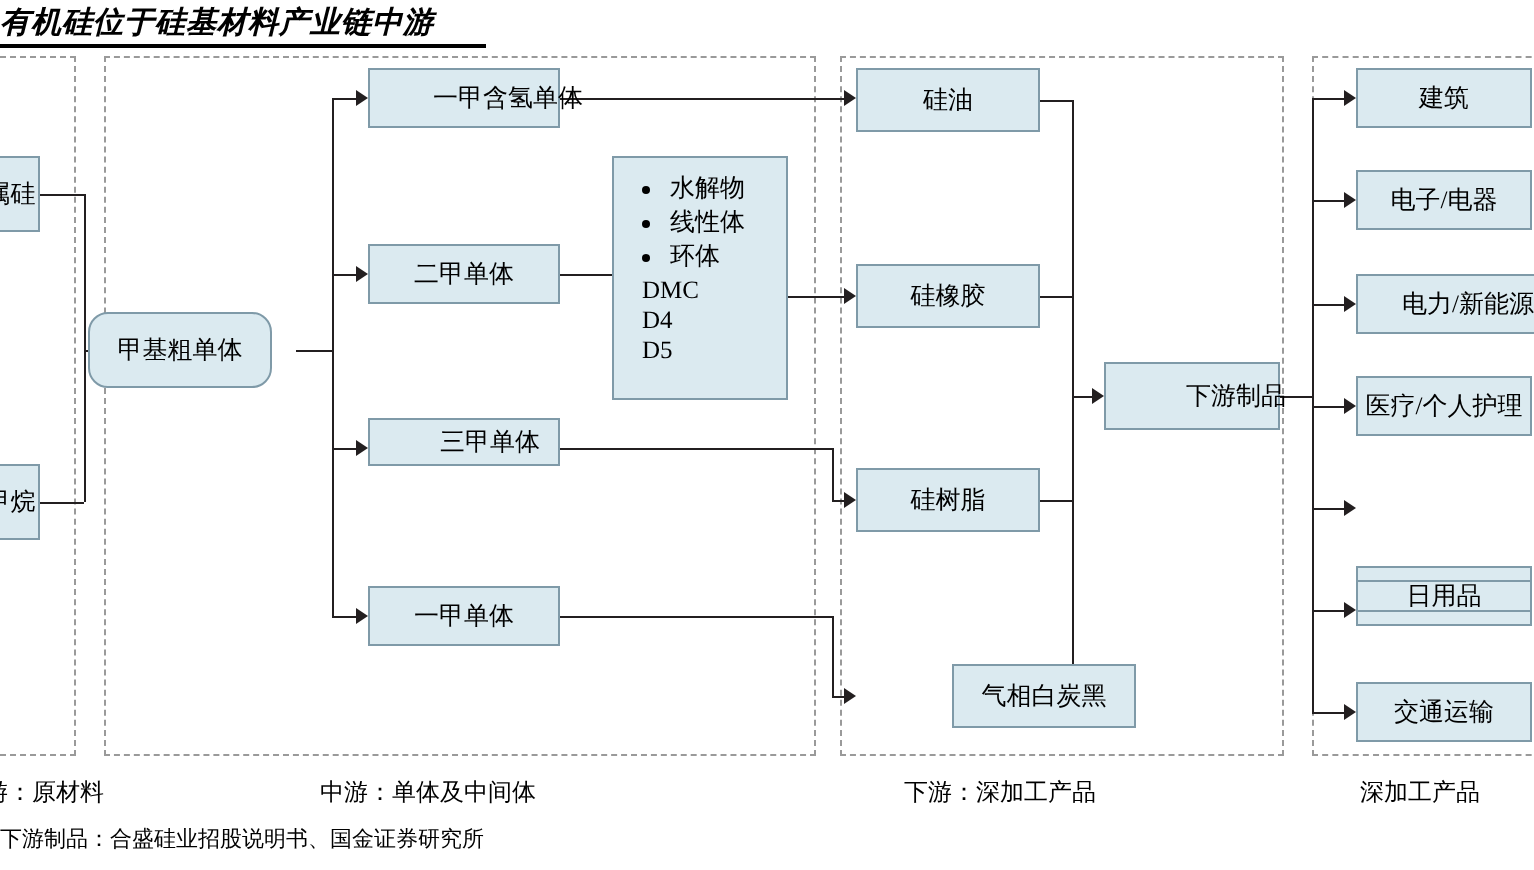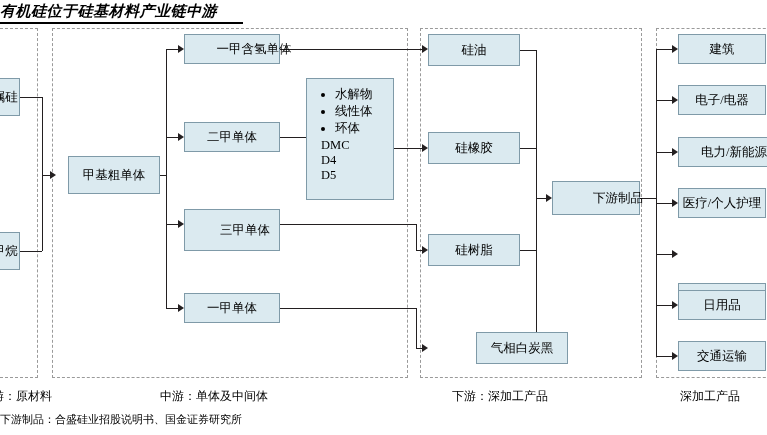--- a/index.html
+++ b/index.html
@@ -136,25 +136,25 @@
 <div class="ln hl" style="left:656px;top:254px;width:16px;"></div>
 <div class="arrow" style="left:672px;top:250px;"></div>
 <div class="ln hl" style="left:656px;top:305px;width:16px;"></div>
 <div class="arrow" style="left:672px;top:301px;"></div>
 <div class="ln hl" style="left:656px;top:356px;width:16px;"></div>
 <div class="arrow" style="left:672px;top:352px;"></div>
 
 <div class="node" style="left:-22px;top:78px;width:42px;height:38px;">金属硅</div>
 <div class="node" style="left:-22px;top:232px;width:42px;height:38px;">氯甲烷</div>
 
-<div class="node" style="left:68px;top:156px;width:92px;height:38px;">甲基粗单体</div>
+<div class="node" style="left:44px;top:156px;width:92px;height:38px;border-radius:10px;">甲基粗单体</div>
 
 <div class="node" style="left:184px;top:34px;width:96px;height:30px;padding-left:44px;">一甲含氢单体</div>
 <div class="node" style="left:184px;top:122px;width:96px;height:30px;">二甲单体</div>
-<div class="node" style="left:184px;top:209px;width:96px;height:42px;padding-left:26px;">三甲单体</div>
+<div class="node" style="left:184px;top:209px;width:96px;height:24px;padding-left:26px;">三甲单体</div>
 <div class="node" style="left:184px;top:293px;width:96px;height:30px;">一甲单体</div>
 
 <div class="bigbox" style="left:306px;top:78px;width:88px;height:122px;">
   <ul>
     <li>水解物</li>
     <li>线性体</li>
     <li>环体</li>
   </ul>
   <div class="plain">DMC</div>
   <div class="plain">D4</div>
@@ -166,21 +166,21 @@
 <div class="node" style="left:428px;top:234px;width:92px;height:32px;">硅树脂</div>
 <div class="node" style="left:428px;top:332px;width:92px;height:32px;margin-left:48px;">气相白炭黑</div>
 
 <div class="node" style="left:552px;top:181px;width:88px;height:34px;padding-left:44px;">下游制品</div>
 
 <div class="node" style="left:678px;top:34px;width:88px;height:30px;">建筑</div>
 <div class="node" style="left:678px;top:85px;width:88px;height:30px;">电子/电器</div>
 <div class="node" style="left:678px;top:137px;width:112px;height:30px;">电力/新能源</div>
 <div class="node" style="left:678px;top:188px;width:88px;height:30px;">医疗/个人护理</div>
 <div class="node" style="left:678px;top:239px;width:88px;height:30px;margin-top:44px;">纺织</div>
-<div class="node" style="left:678px;top:290px;width:88px;height:30px;">日用品</div>
+<div class="node" style="left:678px;top:290px;width:88px;height:16px;">日用品</div>
 <div class="node" style="left:678px;top:341px;width:88px;height:30px;">交通运输</div>
 
 <div class="stage-label" style="left:-20px;top:388px;">上游：原材料</div>
 <div class="stage-label" style="left:160px;top:388px;">中游：单体及中间体</div>
 <div class="stage-label" style="left:452px;top:388px;">下游：深加工产品</div>
 <div class="stage-label" style="left:680px;top:388px;">深加工产品</div>
 
 <div class="footer">下游制品：合盛硅业招股说明书、国金证券研究所</div>
 
 </body></html>

